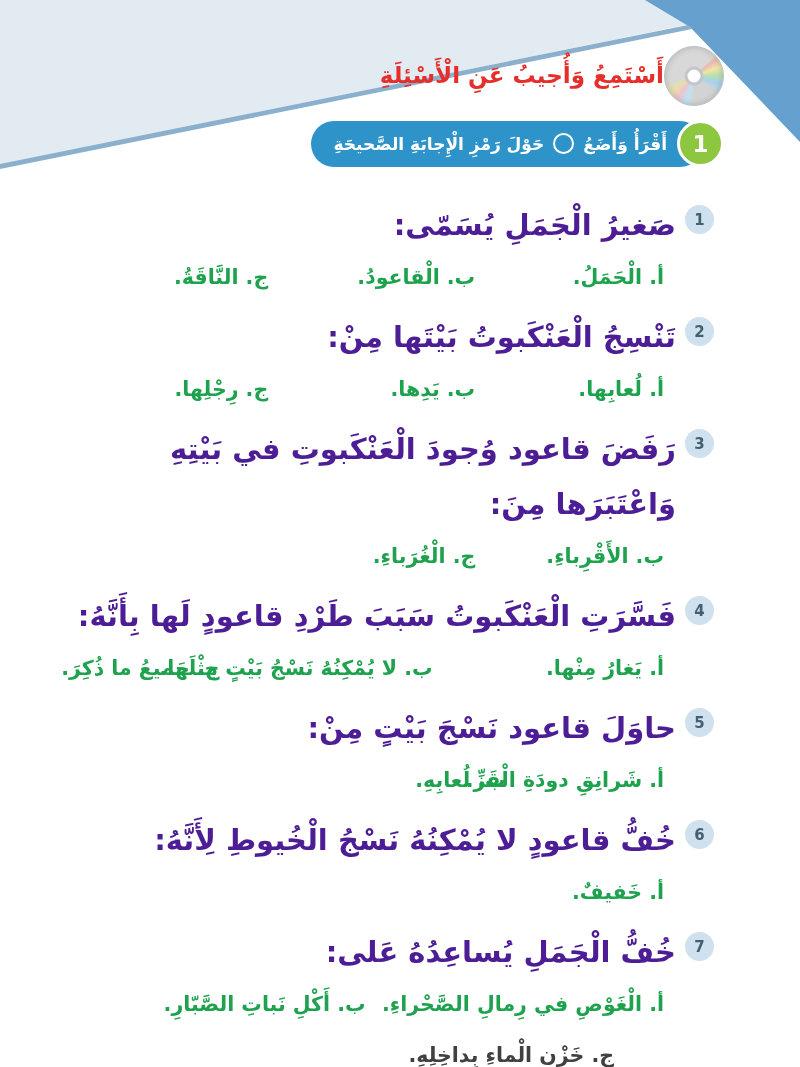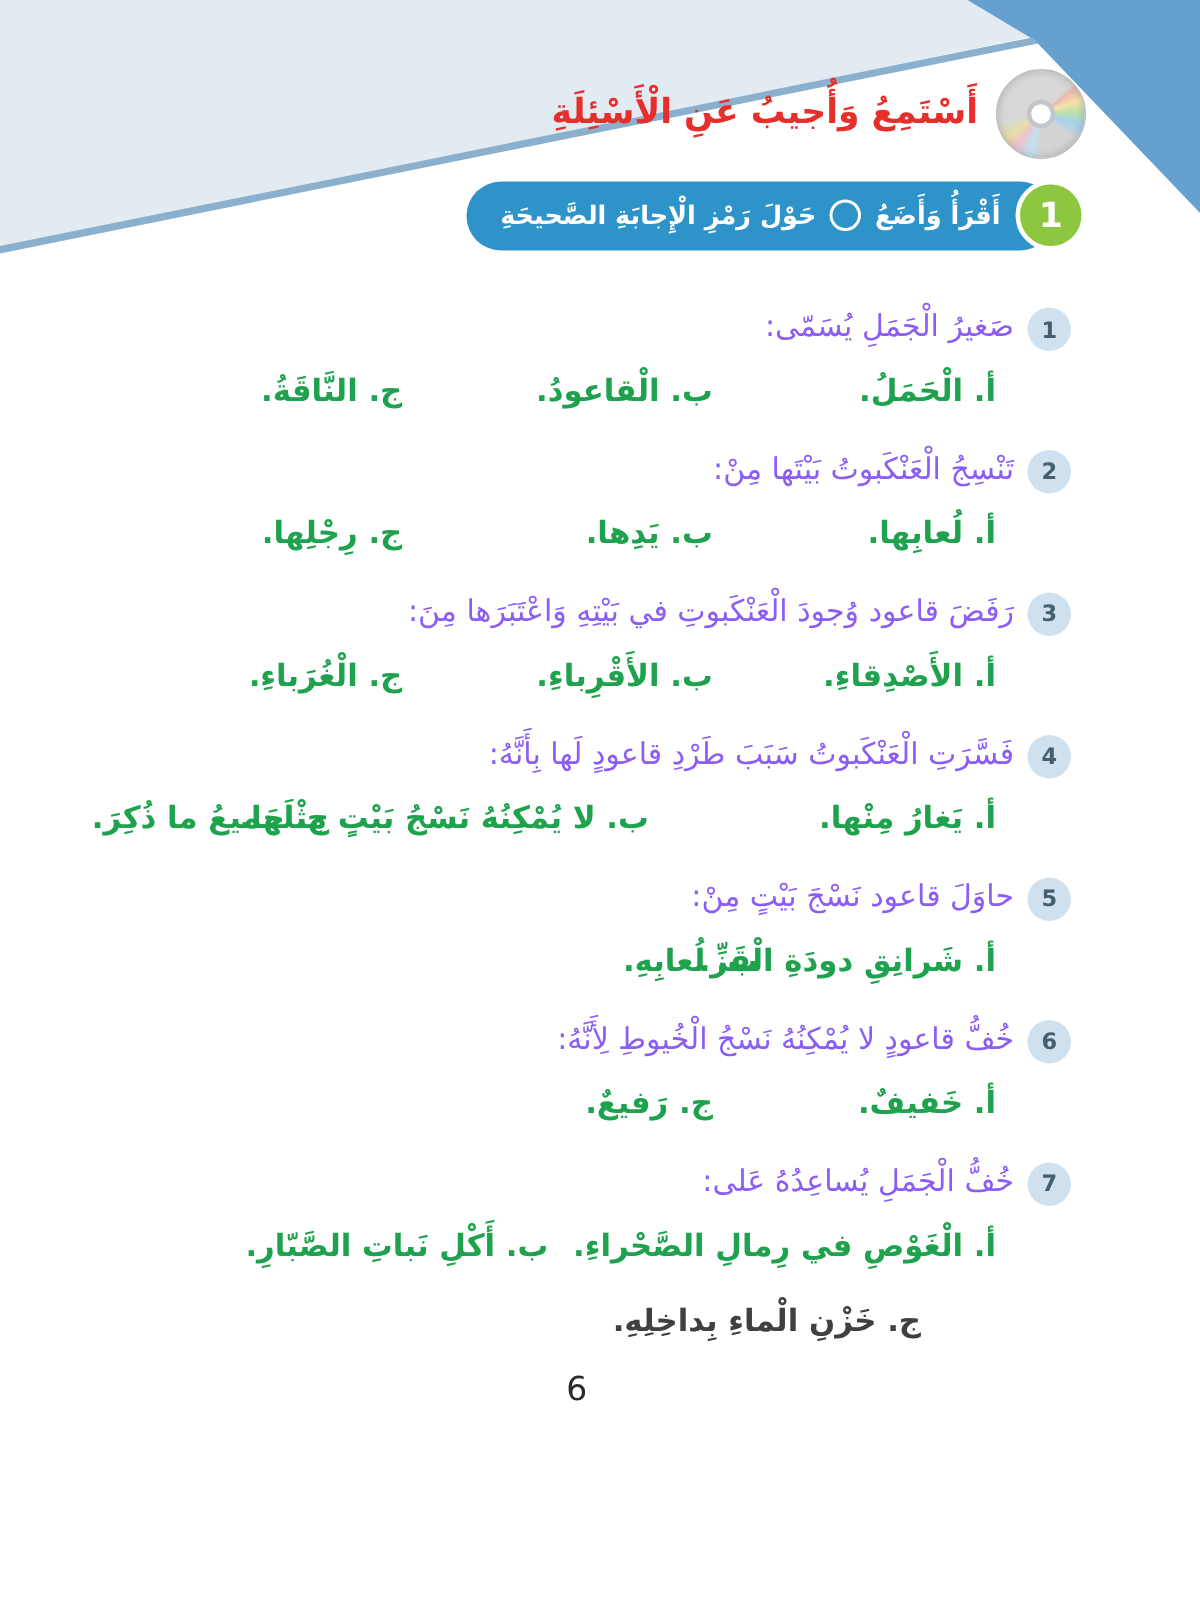--- a/index.html
+++ b/index.html
@@ -5,21 +5,21 @@
   html,body{margin:0;padding:0;}
   .page{
     width:800px;height:1067px;position:relative;background:#ffffff;
     overflow:hidden;font-family:"DejaVu Sans",sans-serif;
   }
   
   .header-zone{position:relative;width:800px;height:182px;}
   .header-zone svg{position:absolute;top:0;left:0;}
   .title-row{
     position:absolute;top:46px;right:76px;display:flex;direction:rtl;
-    align-items:center;gap:12px;z-index:2;
+    align-items:center;z-index:2;
   }
   .cd{
     width:58px;height:58px;border-radius:50%;position:relative;flex:0 0 auto;
     background:
       radial-gradient(circle at 50% 50%, #ffffff 0 10%, rgba(255,255,255,0) 11%),
       conic-gradient(from 20deg,
         #d8d8d8 0 7%, #e9b9b2 9%, #f4e3a6 14%, #b9e0ae 19%, #a6d2ee 24%,
         #d3d3d3 30% 44%, #bfe2f2 49%, #f0c3cd 55%, #e6e0a8 60%,
         #d8d8d8 66% 100%);
     border:1px solid #b9bec2;
@@ -61,21 +61,21 @@
   .q-row{
     display:flex;direction:rtl;align-items:flex-start;gap:9px;
     margin-bottom:6px;
   }
   .q-num{
     width:29px;height:29px;border-radius:50%;background:#cfe1ee;
     color:#44606f;font-size:15px;font-weight:bold;display:flex;
     align-items:center;justify-content:center;flex:0 0 auto;margin-top:7px;
   }
   .q-text{
-    color:#8b5cf6;font-size:20px;font-weight:normal;line-height:1.9;
+    color:#4c1d95;font-size:29px;font-weight:bold;line-height:1.9;
   }
   .opts{
     display:grid;direction:rtl;padding-right:50px;margin-bottom:13px;
     color:#1ea24d;font-size:20.5px;font-weight:bold;line-height:1.85;
   }
   .opts span{white-space:nowrap;}
   .cols-std{grid-template-columns:31% 34% 35%;}
   .cols-q4 {grid-template-columns:38% 35% 27%;}
   .cols-q5 {grid-template-columns:26% 29% 45%;}
   .cols-q7 {grid-template-columns:49% 51%;}
@@ -135,21 +135,20 @@
       <span>أ. لُعابِها.</span>
       <span>ب. يَدِها.</span>
       <span>ج. رِجْلِها.</span>
     </div>
 
     <div class="q-row">
       <div class="q-num">3</div>
       <div class="q-text">رَفَضَ قاعود وُجودَ الْعَنْكَبوتِ في بَيْتِهِ وَاعْتَبَرَها مِنَ:</div>
     </div>
     <div class="opts cols-std">
-      <span>أ. الأَصْدِقاءِ.</span>
       <span>ب. الأَقْرِباءِ.</span>
       <span>ج. الْغُرَباءِ.</span>
     </div>
 
     <div class="q-row">
       <div class="q-num">4</div>
       <div class="q-text">فَسَّرَتِ الْعَنْكَبوتُ سَبَبَ طَرْدِ قاعودٍ لَها بِأَنَّهُ:</div>
     </div>
     <div class="opts cols-q4">
       <span>أ. يَغارُ مِنْها.</span>
@@ -165,21 +164,20 @@
       <span>أ. شَرانِقِ دودَةِ الْقَزِّ.</span>
       <span>ب. لُعابِهِ.</span>
     </div>
 
     <div class="q-row">
       <div class="q-num">6</div>
       <div class="q-text">خُفُّ قاعودٍ لا يُمْكِنُهُ نَسْجُ الْخُيوطِ لِأَنَّهُ:</div>
     </div>
     <div class="opts cols-std">
       <span>أ. خَفيفٌ.</span>
-      <span>ج. رَفيعٌ.</span>
     </div>
 
     <div class="q-row">
       <div class="q-num">7</div>
       <div class="q-text">خُفُّ الْجَمَلِ يُساعِدُهُ عَلى:</div>
     </div>
     <div class="opts cols-q7">
       <span>أ. الْغَوْصِ في رِمالِ الصَّحْراءِ.</span>
       <span>ب. أَكْلِ نَباتِ الصَّبّارِ.</span>
     </div>

